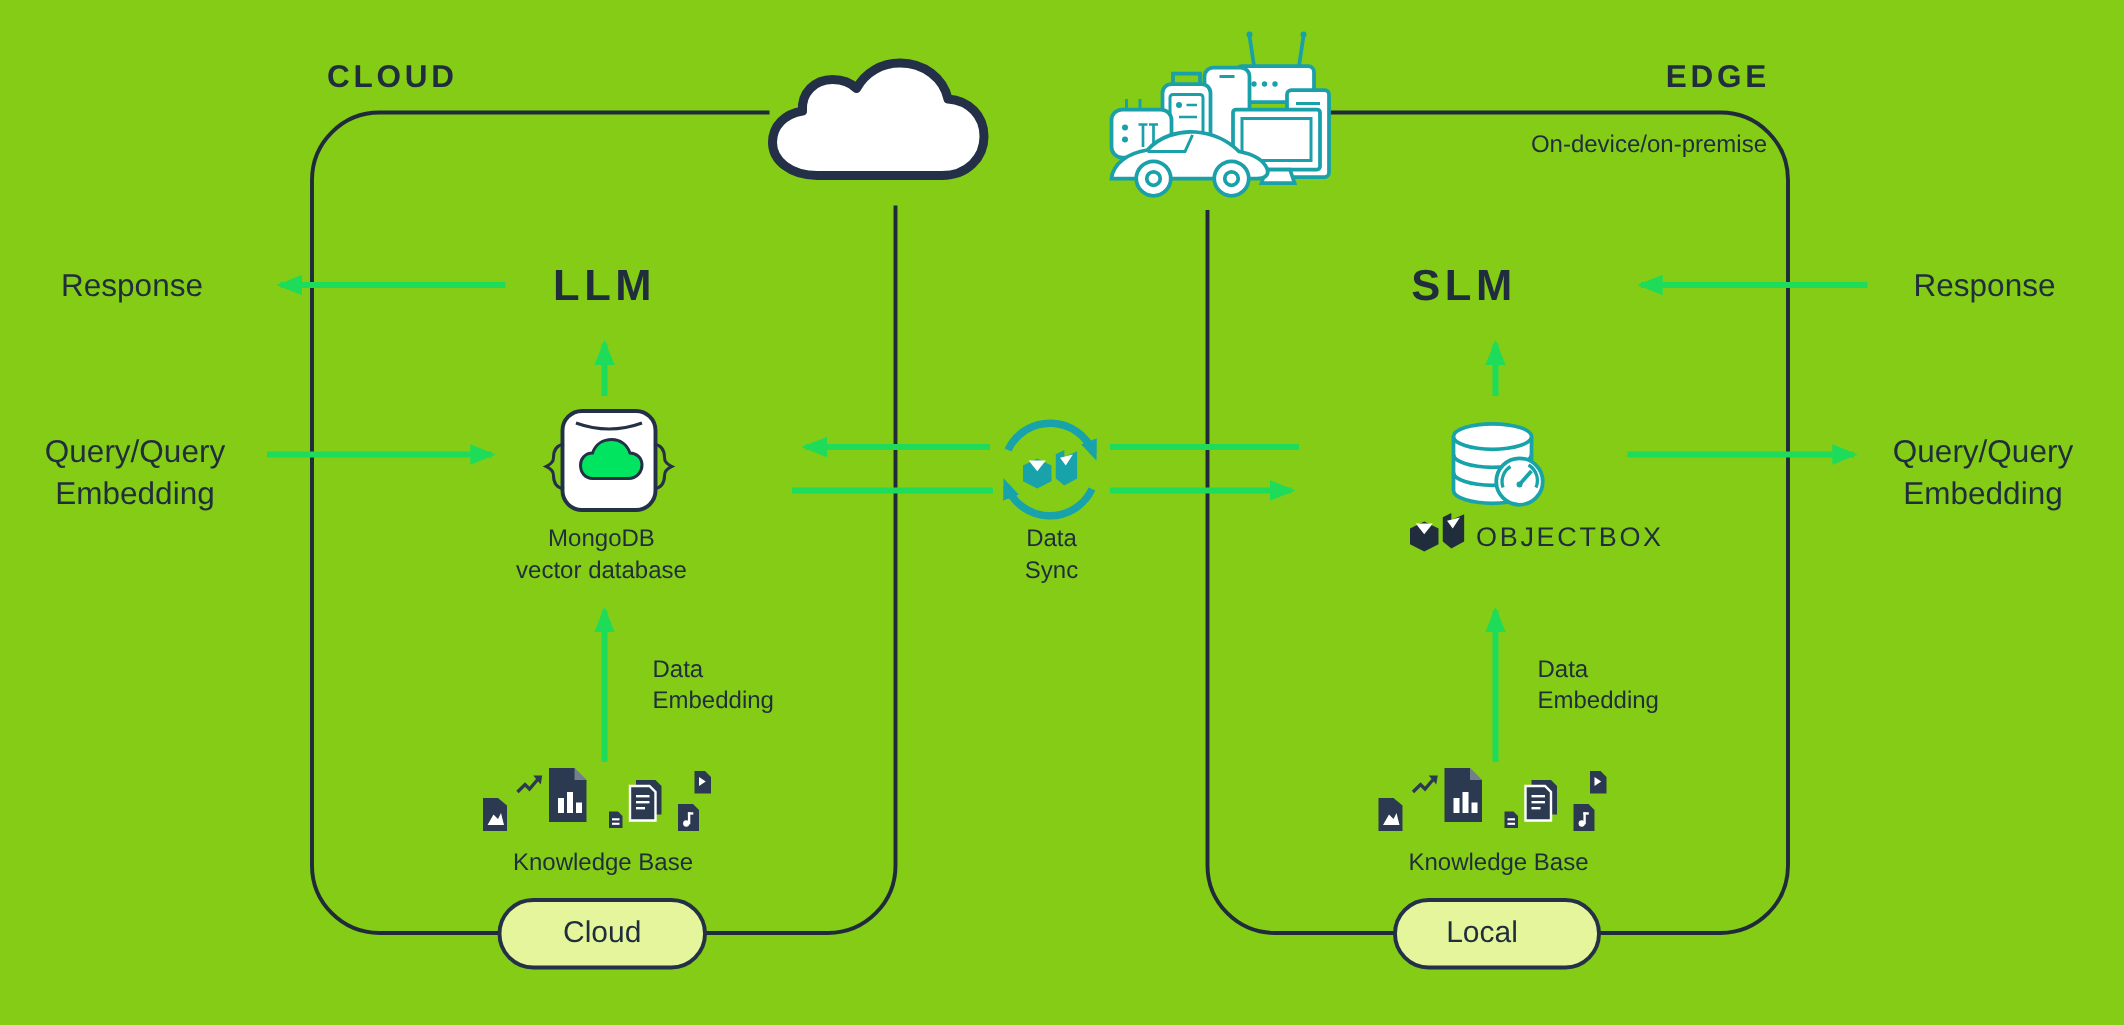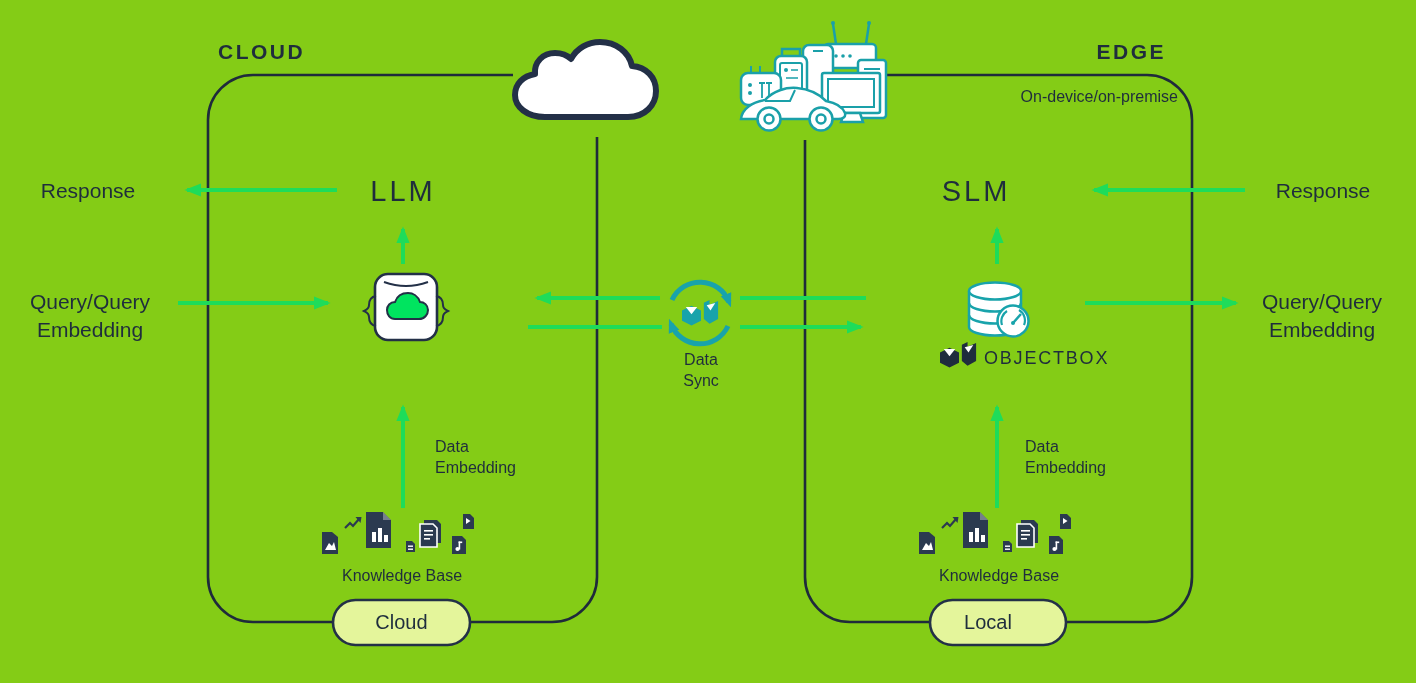--- a/index.html
+++ b/index.html
@@ -2,21 +2,21 @@
 <html><head>
 <meta charset="utf-8">
 <style>
   html,body{margin:0;padding:0;background:#fff;}
   .canvas{position:relative;width:1416px;height:683px;background:#84cc16;overflow:hidden;
           font-family:"Liberation Sans",sans-serif;color:#1f2d3d;}
   svg.layer{position:absolute;left:0;top:0;}
   .lbl{position:absolute;color:#1f2d3d;white-space:pre-line;line-height:1.32;}
   .ctr{transform:translateX(-50%);text-align:center;}
   .sec-title{font-size:21px;font-weight:600;letter-spacing:2.5px;}
-  .model{font-size:29px;font-weight:400;letter-spacing:3px;}
+  .model{font-size:29px;font-weight:700;letter-spacing:3px;}
   .flow{font-size:21px;}
   .small{font-size:16px;}
   .sub{font-size:16px;text-align:right;}
   .obx{font-size:18px;font-weight:500;letter-spacing:1.8px;}
   .pill-text{position:absolute;display:flex;align-items:center;justify-content:center;
              font-size:20px;font-weight:500;color:#1f2d3d;}
 </style>
 </head>
 <body>
 
@@ -160,33 +160,35 @@
   <use href="#obg" transform="translate(940,341) scale(0.95)" style="color:#1f2d3d"></use>
 
   <use href="#kb-cluster" transform="translate(322,508)"></use>
   <use href="#kb-cluster" transform="translate(919,508)"></use>
 
   <rect x="333" y="600" width="137" height="45" rx="22.5" fill="#e4f59b" stroke="#233047" stroke-width="2.6"></rect>
   <rect x="930" y="600" width="136" height="45" rx="22.5" fill="#e4f59b" stroke="#233047" stroke-width="2.6"></rect>
 </svg>
 
 <div class="lbl sec-title" style="left:218px;top:38px;">CLOUD</div>
-<div class="lbl sec-title" style="right:250px;top:38px;">EDGE</div>
+<div class="lbl sec-title" style="right:236px;top:38px;">EDGE</div>
 <div class="lbl sub" style="right:238px;top:86px;margin-left:40px;">On-device/on-premise</div>
 
 <div class="lbl model ctr" style="left:403px;top:172px;">LLM</div>
 <div class="lbl model ctr" style="left:976px;top:172px;">SLM</div>
 
 <div class="lbl flow ctr" style="left:88px;top:177px;">Response</div>
 <div class="lbl flow ctr" style="left:90px;top:288px;">Query/Query
 Embedding</div>
 <div class="lbl flow ctr" style="left:1323px;top:177px;">Response</div>
 <div class="lbl flow ctr" style="left:1322px;top:288px;">Query/Query
 Embedding</div>
 
+<div class="lbl small ctr" style="left:401px;top:349px;">MongoDB
+vector database</div>
 <div class="lbl obx" style="left:984px;top:347px;">OBJECTBOX</div>
 <div class="lbl small ctr" style="left:701px;top:349px;">Data
 Sync</div>
 
 <div class="lbl small" style="left:435px;top:436px;">Data
 Embedding</div>
 <div class="lbl small" style="left:1025px;top:436px;">Data
 Embedding</div>
 
 <div class="lbl small ctr" style="left:402px;top:565px;">Knowledge Base</div>

